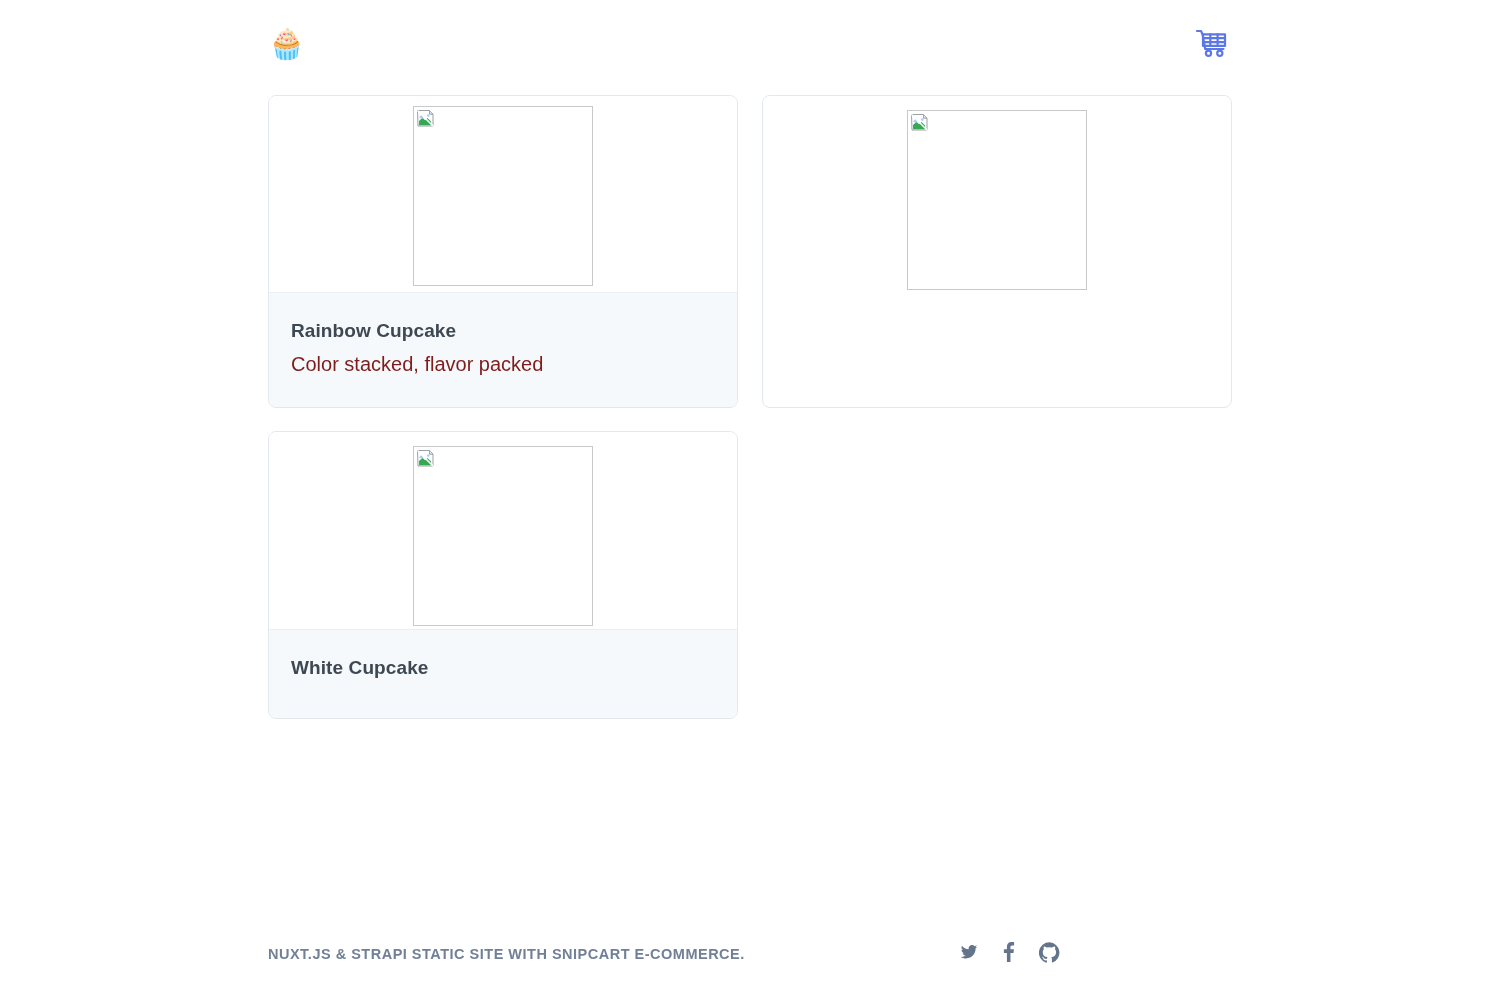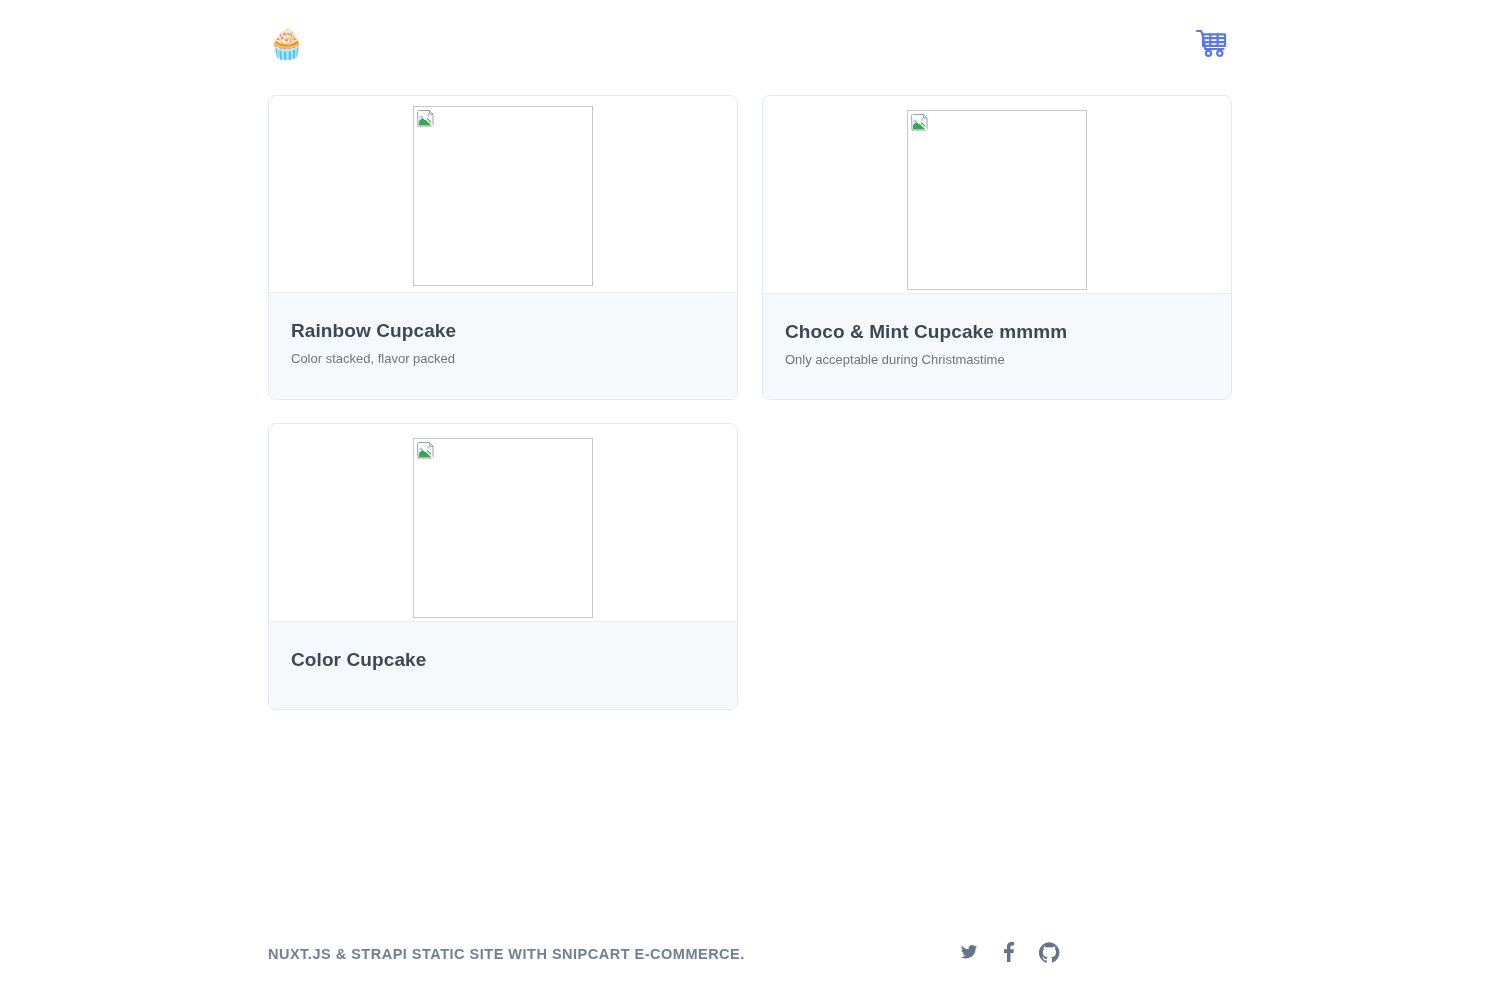--- a/index.html
+++ b/index.html
@@ -112,23 +112,23 @@
   .product-title {
     margin: 0 0 8px 0;
     font-size: 19px;
     font-weight: bold;
     color: #3d4852;
     letter-spacing: 0.1px;
     line-height: 1.25;
   }
   .product-desc {
     margin: 0;
-    font-size: 13px;
+    font-size: 20px;
     font-weight: normal;
-    color: #737373;
+    color: #7f1d1d;
     line-height: 1.3;
   }
 
   
   .site-footer {
     position: absolute;
     left: 0;
     bottom: 0;
     width: 1328px;
     height: 92px;
@@ -213,41 +213,37 @@
           <svg class="glyph" viewBox="0 0 20 20">
             <path d="M1.5 1.5 h12 v3.5 h3.5 v12 h-15 z" fill="#ffffff" stroke="#9aa0a6" stroke-width="1"></path>
             <path d="M13.5 1.5 l3.5 3.5 h-3.5 z" fill="#e8eaed" stroke="#9aa0a6" stroke-width="0.8"></path>
             <path d="M3 12 l3.5 -3.2 l2.6 2.4 l2.4 -2.2 l3.6 3.4 v3.9 h-12 z" fill="#34a853"></path>
             <path d="M3 8.2 l2.6 -2.4 l2.4 2.2 l-2.3 2.2 z" fill="#aecbfa"></path>
             <circle cx="12.3" cy="6.6" r="1.3" fill="#aecbfa"></circle>
             <path d="M1.5 1.5 L17 17" stroke="#ffffff" stroke-width="1.6"></path>
           </svg>
         </div>
       </div>
-      <div class="product-body">
-        <h3 class="product-title">Choco &amp; Mint Cupcake mmmm</h3>
-        <p class="product-desc">Only acceptable during Christmastime</p>
-      </div>
     </a>
 
     <a class="product-card row-2" href="#">
       <div class="product-media">
         <div class="broken-image">
           <svg class="glyph" viewBox="0 0 20 20">
             <path d="M1.5 1.5 h12 v3.5 h3.5 v12 h-15 z" fill="#ffffff" stroke="#9aa0a6" stroke-width="1"></path>
             <path d="M13.5 1.5 l3.5 3.5 h-3.5 z" fill="#e8eaed" stroke="#9aa0a6" stroke-width="0.8"></path>
             <path d="M3 12 l3.5 -3.2 l2.6 2.4 l2.4 -2.2 l3.6 3.4 v3.9 h-12 z" fill="#34a853"></path>
             <path d="M3 8.2 l2.6 -2.4 l2.4 2.2 l-2.3 2.2 z" fill="#aecbfa"></path>
             <circle cx="12.3" cy="6.6" r="1.3" fill="#aecbfa"></circle>
             <path d="M1.5 1.5 L17 17" stroke="#ffffff" stroke-width="1.6"></path>
           </svg>
         </div>
       </div>
       <div class="product-body">
-        <h3 class="product-title">Color Cupcake</h3>
+        <h3 class="product-title">White Cupcake</h3>
       </div>
     </a>
 
   </main>
 
   <footer class="site-footer">
     <div class="footer-text">NUXT.JS &amp; STRAPI STATIC SITE WITH SNIPCART E-COMMERCE.</div>
 
     <div class="social-links">
       <a class="social-link" href="#">

